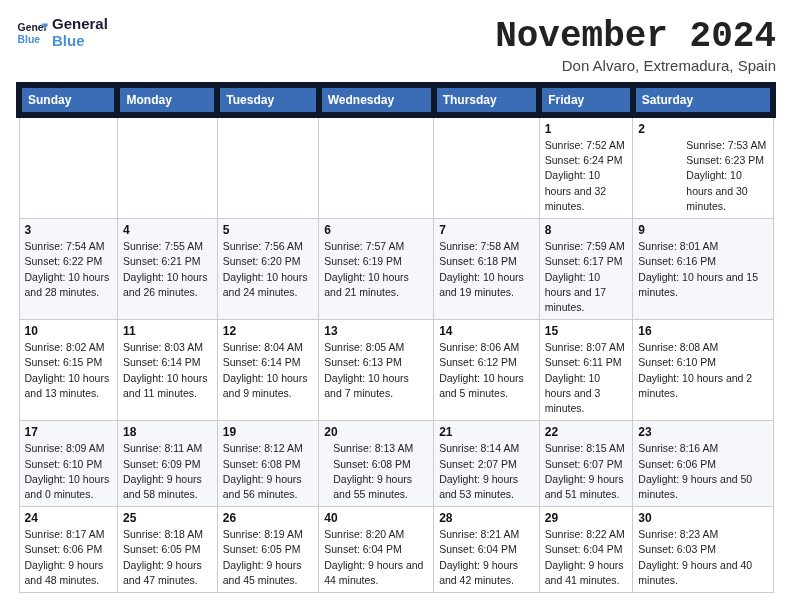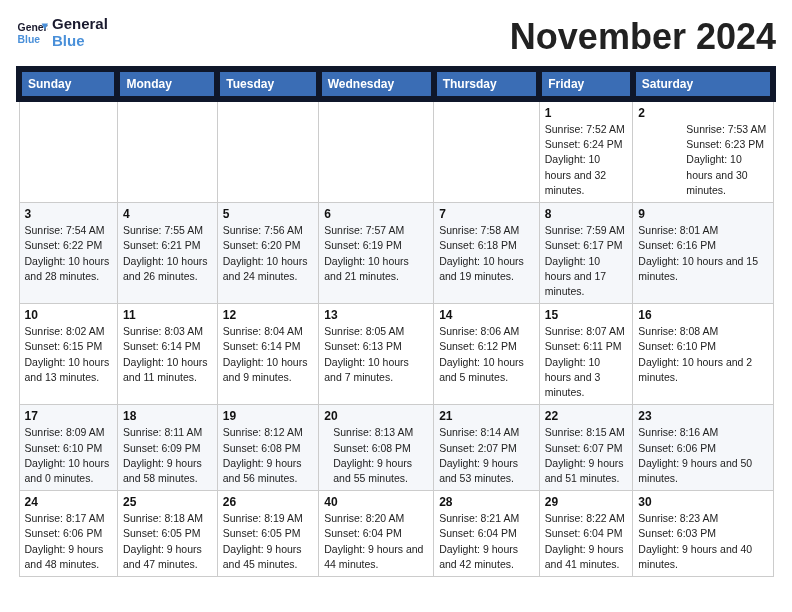--- a/index.html
+++ b/index.html
@@ -25,20 +25,21 @@
       width: 32px;
       height: 32px;
     }
     .title-area {
       text-align: right;
     }
     .month-title {
       font-size: 36px;
       font-weight: bold;
       color: #222;
+      font-family: Liberation Mono, monospace;
     }
     .subtitle {
       font-size: 15px;
       color: #444;
     }
     table {
       width: 100%;
       border-collapse: collapse;
       font-size: 11px;
     }
@@ -87,20 +88,21 @@
       <text x="2" y="32" font-size="13" font-weight="bold" fill="#4a90d9">Blue</text>
       <polygon points="32,8 40,8 36,16" fill="#4a90d9"></polygon>
     </svg>
     <div>
       <div style="font-size:15px;font-weight:bold;color:#1a1a2e;line-height:1.1;">General</div>
       <div style="font-size:15px;font-weight:bold;color:#4a90d9;line-height:1.1;">Blue</div>
     </div>
   </div>
   <div class="title-area">
     <div class="month-title">November 2024</div>
+    <div class="subtitle">Don Alvaro, Extremadura, Spain</div>
   </div>
 </div>
 
 <table>
   <thead>
     <tr>
     <th>Sunday</th>
         <th>Monday</th>
         <th>Tuesday</th>
         <th>Wednesday</th>

